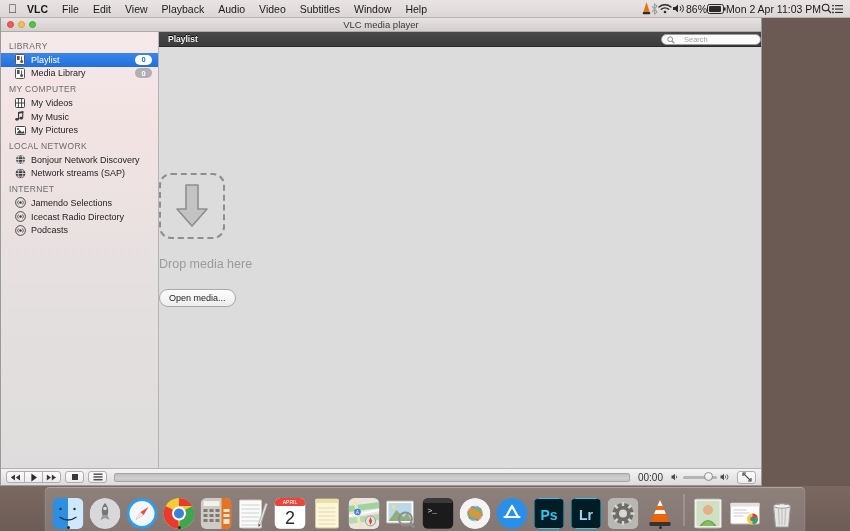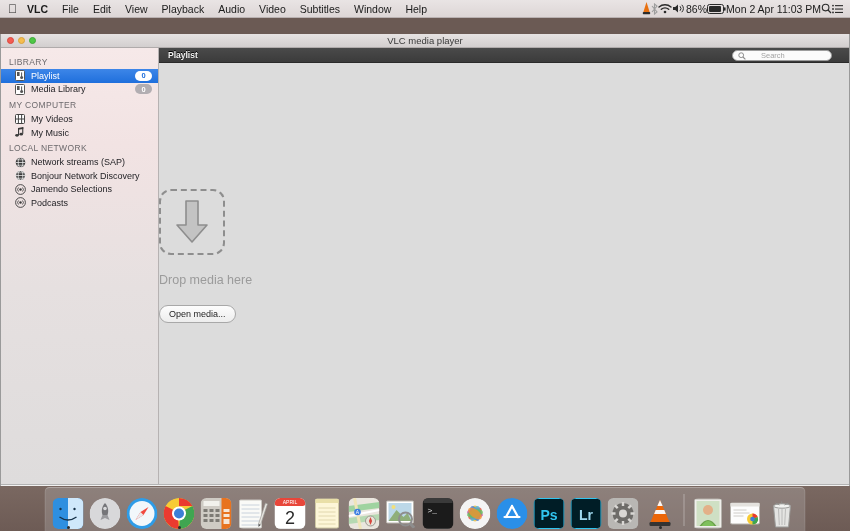--- a/index.html
+++ b/index.html
@@ -22,25 +22,24 @@
   .menubar-left { display: flex; align-items: center; padding-left: 8px; }
   .menubar-right { display: flex; align-items: center; margin-left: auto; padding-right: 7px; }
   .menu-item { padding: 0 7px; line-height: 18px; white-space: nowrap; }
   .menu-item.bold { font-weight: bold; }
   .apple-logo { width: 12px; text-align: center; font-size: 12px; line-height: 18px; padding-right: 4px;}
   .mb-ico { display: flex; align-items: center; justify-content: center; }
   .battery-pct { font-size: 10.5px; }
 
   
   .window {
-    position: absolute; top: 18px; left: 0; width: 850px; height: 468px;
+    position: absolute; top: 18px; left: 0; width: 762px; height: 468px;
     background: #dcdcdc;
     border: 1px solid #9a9a9a; border-top: none;
     overflow: hidden;
-    margin-top: 16px;
   }
   .titlebar {
     position: relative; height: 14px; width: 100%;
     background: linear-gradient(to bottom, #e6e2e2 0%, #d3cfcf 100%);
     border-bottom: 1px solid #b0abab;
     display: flex; align-items: center;
   }
   .lights { display: flex; gap: 4px; padding-left: 6px; }
   .light { width: 7px; height: 7px; border-radius: 50%; }
   .light.red { background: #f45b52; border: 0.5px solid #d8493f; }
@@ -94,24 +93,24 @@
     height: 15px; width: 100%;
     background: linear-gradient(to bottom, #4a4a4a 0%, #3b3b3b 100%);
     border-bottom: 1px solid #2a2a2a;
     display: flex; align-items: center; position: relative;
   }
   .plbar-title {
     color: #f2f2f2; font-size: 8.5px; font-weight: bold;
     padding-left: 9px; text-shadow: 0 -1px 0 #000;
   }
   .searchbox {
-    position: absolute; right: 17px; top: 2px;
+    position: absolute; right: 0; top: 2px;
     width: 100px; height: 11px; border-radius: 5.5px;
     background: #fbfbfb; border: 1px solid #9d9d9d;
-    display: flex; align-items: flex-end; padding-left: 5px; gap: 15px;
+    display: flex; align-items: flex-end; padding-left: 5px; gap: 9px;
   }
   .search-ph { font-size: 7.5px; color: #a3a3a3; }
 
   .dropzone-wrap {
     position: absolute; top: 0; left: 0; right: 0; bottom: 0;
     display: flex; flex-direction: column; align-items: flex-start; justify-content: center;
     padding-bottom: 20px;
   }
   .dz-box {
     width: 66px; height: 66px; border: 2.5px dashed #8e8e8e; border-radius: 12px;
@@ -321,58 +320,80 @@
             <svg width="10" height="11" viewBox="0 0 10 11">
                 <rect x="3" y="1" width="1.1" height="7" fill="#3a3a3a"></rect>
                 <rect x="7.2" y="0.4" width="1.1" height="6.4" fill="#3a3a3a"></rect>
                 <polygon points="3,1 8.3,0.1 8.3,1.9 3,2.8" fill="#3a3a3a"></polygon>
                 <ellipse cx="2" cy="8.3" rx="1.8" ry="1.4" fill="#3a3a3a"></ellipse>
                 <ellipse cx="6.2" cy="7.2" rx="1.8" ry="1.4" fill="#3a3a3a"></ellipse>
               </svg>
           </span>
           <span class="sb-label">My Music</span>
         </div>
+        <div class="sb-item">
+          <span class="sb-ico">
+            <svg width="11" height="9" viewBox="0 0 11 9">
+                <rect x="0.5" y="0.5" width="10" height="8" rx="1" fill="#fff" stroke="#444"></rect>
+                <circle cx="3" cy="3" r="1.1" fill="#444"></circle>
+                <polygon points="1.4,7.4 4.6,3.8 7,6.3 8.4,4.8 9.7,7.4" fill="#444"></polygon>
+              </svg>
+          </span>
+          <span class="sb-label">My Pictures</span>
+        </div>
 
         <div class="sb-group">LOCAL NETWORK</div>
-        <div class="sb-item">
-          <span class="sb-ico">
-            <svg width="11" height="11" viewBox="0 0 11 11">
-                <circle cx="5.5" cy="5.5" r="4.8" fill="#3a3a3a"></circle>
-                <ellipse cx="5.5" cy="5.5" rx="2.3" ry="4.8" fill="none" stroke="#fff" stroke-width="0.7"></ellipse>
-                <line x1="0.7" y1="5.5" x2="10.3" y2="5.5" stroke="#fff" stroke-width="0.7"></line>
-                <line x1="1.6" y1="2.8" x2="9.4" y2="2.8" stroke="#fff" stroke-width="0.6"></line>
-                <line x1="1.6" y1="8.2" x2="9.4" y2="8.2" stroke="#fff" stroke-width="0.6"></line>
-              </svg>
-          </span>
-          <span class="sb-label">Network streams (SAP)</span>
-        </div>
         <div class="sb-item">
           <span class="sb-ico">
             <svg width="11" height="11" viewBox="0 0 11 11">
                 <circle cx="5.5" cy="5.5" r="4.8" fill="#3a3a3a"></circle>
                 <circle cx="5.5" cy="5.5" r="4.8" fill="none" stroke="#fff" stroke-width="0.7"></circle>
                 <ellipse cx="5.5" cy="5.5" rx="2.3" ry="4.8" fill="none" stroke="#fff" stroke-width="0.7"></ellipse>
                 <line x1="0.7" y1="5.5" x2="10.3" y2="5.5" stroke="#fff" stroke-width="0.7"></line>
                 <line x1="1.6" y1="2.8" x2="9.4" y2="2.8" stroke="#fff" stroke-width="0.6"></line>
                 <line x1="1.6" y1="8.2" x2="9.4" y2="8.2" stroke="#fff" stroke-width="0.6"></line>
               </svg>
           </span>
           <span class="sb-label">Bonjour Network Discovery</span>
         </div>
-
+        <div class="sb-item">
+          <span class="sb-ico">
+            <svg width="11" height="11" viewBox="0 0 11 11">
+                <circle cx="5.5" cy="5.5" r="4.8" fill="#3a3a3a"></circle>
+                <ellipse cx="5.5" cy="5.5" rx="2.3" ry="4.8" fill="none" stroke="#fff" stroke-width="0.7"></ellipse>
+                <line x1="0.7" y1="5.5" x2="10.3" y2="5.5" stroke="#fff" stroke-width="0.7"></line>
+                <line x1="1.6" y1="2.8" x2="9.4" y2="2.8" stroke="#fff" stroke-width="0.6"></line>
+                <line x1="1.6" y1="8.2" x2="9.4" y2="8.2" stroke="#fff" stroke-width="0.6"></line>
+              </svg>
+          </span>
+          <span class="sb-label">Network streams (SAP)</span>
+        </div>
+
+        <div class="sb-group">INTERNET</div>
         <div class="sb-item">
           <span class="sb-ico">
             <svg width="11" height="11" viewBox="0 0 11 11">
                 <circle cx="5.5" cy="5.5" r="4.9" fill="none" stroke="#3a3a3a" stroke-width="0.9"></circle>
                 <circle cx="5.5" cy="5.5" r="1.2" fill="#3a3a3a"></circle>
                 <path d="M3.5 3.5 A2.9 2.9 0 0 0 3.5 7.5" stroke="#3a3a3a" stroke-width="0.8" fill="none"></path>
                 <path d="M7.5 3.5 A2.9 2.9 0 0 1 7.5 7.5" stroke="#3a3a3a" stroke-width="0.8" fill="none"></path>
               </svg>
           </span>
           <span class="sb-label">Jamendo Selections</span>
+        </div>
+        <div class="sb-item">
+          <span class="sb-ico">
+            <svg width="11" height="11" viewBox="0 0 11 11">
+                <circle cx="5.5" cy="5.5" r="4.9" fill="none" stroke="#3a3a3a" stroke-width="0.9"></circle>
+                <circle cx="5.5" cy="5.5" r="1.2" fill="#3a3a3a"></circle>
+                <path d="M3.5 3.5 A2.9 2.9 0 0 0 3.5 7.5" stroke="#3a3a3a" stroke-width="0.8" fill="none"></path>
+                <path d="M7.5 3.5 A2.9 2.9 0 0 1 7.5 7.5" stroke="#3a3a3a" stroke-width="0.8" fill="none"></path>
+              </svg>
+          </span>
+          <span class="sb-label">Icecast Radio Directory</span>
         </div>
         <div class="sb-item">
           <span class="sb-ico">
             <svg width="11" height="11" viewBox="0 0 11 11">
                 <circle cx="5.5" cy="5.5" r="4.9" fill="none" stroke="#3a3a3a" stroke-width="0.9"></circle>
                 <circle cx="5.5" cy="5.5" r="1.2" fill="#3a3a3a"></circle>
                 <path d="M3.5 3.5 A2.9 2.9 0 0 0 3.5 7.5" stroke="#3a3a3a" stroke-width="0.8" fill="none"></path>
                 <path d="M7.5 3.5 A2.9 2.9 0 0 1 7.5 7.5" stroke="#3a3a3a" stroke-width="0.8" fill="none"></path>
               </svg>
           </span>

